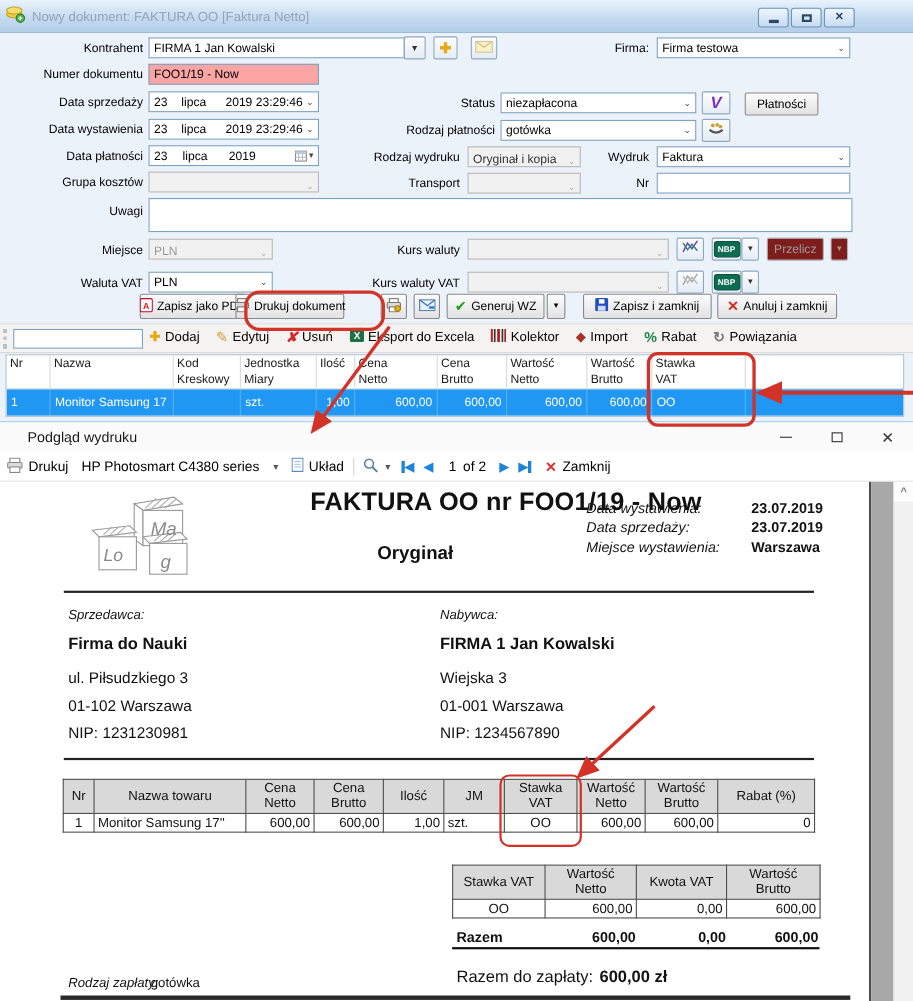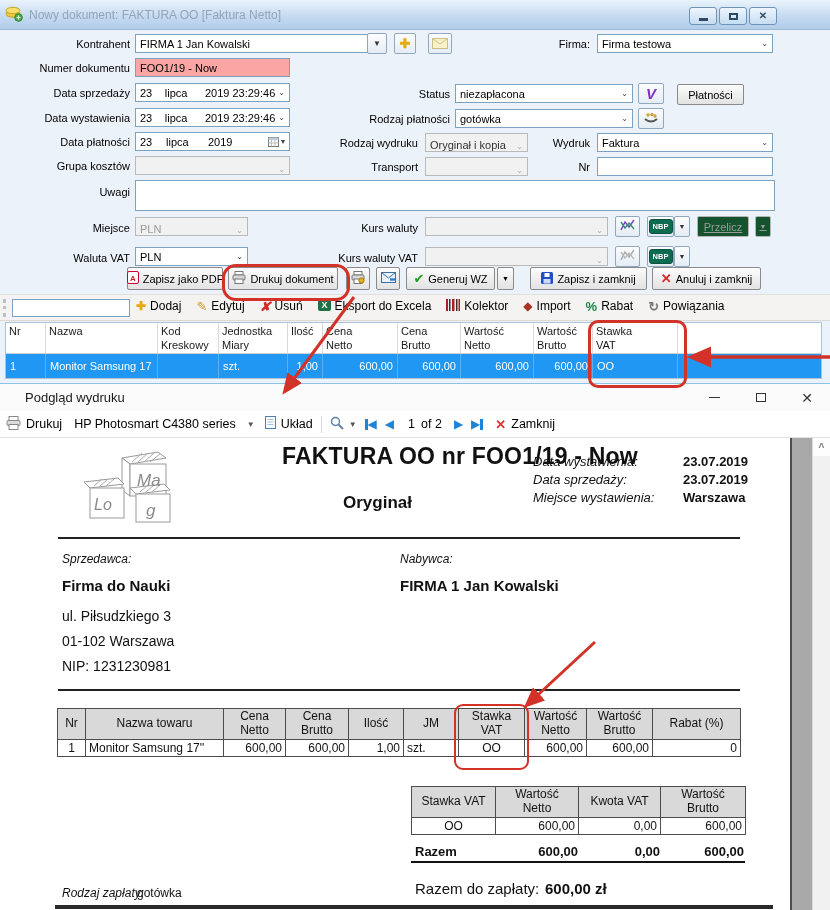--- a/index.html
+++ b/index.html
@@ -22,21 +22,21 @@
   .chev{margin-left:auto;font-size:8px;color:#444;padding-left:3px;}
   .dis{background:#f1f1f1;border-color:#b9b9b9;color:#9a9a9a;align-items:flex-end;}
   .dis .chev{color:#aaa;}
   .pink{background:#fca5a5;}
   .ibtn{position:absolute;height:21px;border:1px solid #8fa8c0;border-radius:2px;
         background:linear-gradient(#fcfdfe,#e4ecf4);display:flex;align-items:center;justify-content:center;box-sizing:border-box;}
   .btn{position:absolute;height:23px;border:1px solid #8a8a8a;border-radius:2px;
        background:linear-gradient(#fcfcfc,#e2e2e2);font-size:11px;display:flex;align-items:center;
        justify-content:center;gap:4px;box-sizing:border-box;white-space:nowrap;}
   .btn.small{height:21px;}
-  .btn.disb{color:#9a9a9a;border-color:#b5b5b5;background:#14532d;text-decoration:underline;}
+  .btn.disb{color:#9a9a9a;border-color:#b5b5b5;background:#7f1d1d;}
   .nbp{background:#0d6b50;border:1px solid #08543e;color:#fff;font-size:7.5px;font-weight:bold;
        border-radius:3px;width:22px;height:13px;display:flex;align-items:center;justify-content:center;}
   
   .tb2{position:absolute;left:0;top:294px;width:830px;height:27px;background:#f4f3f1;
        border-top:1px solid #e2e0dd;border-bottom:1px solid #dcdad6;box-sizing:border-box;}
   .tb2item{display:flex;align-items:center;gap:4px;font-size:12px;white-space:nowrap;}
   .tb2wrap{position:absolute;left:136px;top:3px;display:flex;gap:15px;align-items:center;}
   .grip{position:absolute;left:3px;top:4px;height:18px;border-left:3px dotted #b9c2cc;}
   
   .grid{position:absolute;left:5px;top:322px;width:817px;height:57px;background:#fff;
@@ -273,21 +273,21 @@
         <span style="font-size:7px;color:#333">▼</span>
       </div>
 
     <div class="btn" style="left:127px;top:267px;width:96px">
       <span><svg width="12" height="13">
             <rect x="0.5" y="0.5" width="11" height="12" rx="1.5" fill="#fff" stroke="#c03"></rect>
             <text x="6" y="10" font-size="8" font-weight="bold" fill="#c22" text-anchor="middle">A</text>
           </svg></span>
       <span>Zapisz jako PDF</span>
       </div>
-    <div class="btn" style="left:228px;top:267px;width:110px">
+    <div class="btn" style="left:214px;top:267px;width:99px">
       <span><svg width="14" height="13">
             <rect x="3" y="0.5" width="8" height="3.5" fill="#fff" stroke="#777"></rect>
             <rect x="1" y="4" width="12" height="5" rx="1" fill="#d9d9d9" stroke="#777"></rect>
             <rect x="3" y="8" width="8" height="4.5" fill="#fff" stroke="#777"></rect>
           </svg></span>
       <span>Drukuj dokument</span>
       </div>
     <div class="btn" style="left:346px;top:267px;width:24px">
       <span><svg width="14" height="13">
             <rect x="3" y="0.5" width="8" height="3.5" fill="#fff" stroke="#777"></rect>
@@ -518,20 +518,23 @@
           </div>
       </div>
       <div class="hr" style="left:58px;top:99px;width:682px"></div>
       <div class="plabel" style="left:62px;top:114px">Sprzedawca:</div>
       <div class="plabel" style="left:400px;top:114px">Nabywca:</div>
       <div class="pname" style="left:62px;top:139px">Firma do Nauki</div>
       <div class="pname" style="left:400px;top:139px">FIRMA 1 Jan Kowalski</div>
       <div class="plines" style="left:62px;top:166px">ul. Piłsudzkiego 3
 01-102  Warszawa
 NIP: 1231230981</div>
+      <div class="plines" style="left:400px;top:166px">Wiejska 3
+01-001  Warszawa
+NIP: 1234567890</div>
       <div class="hr" style="left:58px;top:251px;width:682px"></div>
 
       <table class="itab" style="left:57px;top:270px;width:683px">
         <colgroup>
             <col style="width:28px">
             <col style="width:138px">
             <col style="width:62px">
             <col style="width:63px">
             <col style="width:55px">
             <col style="width:55px">

